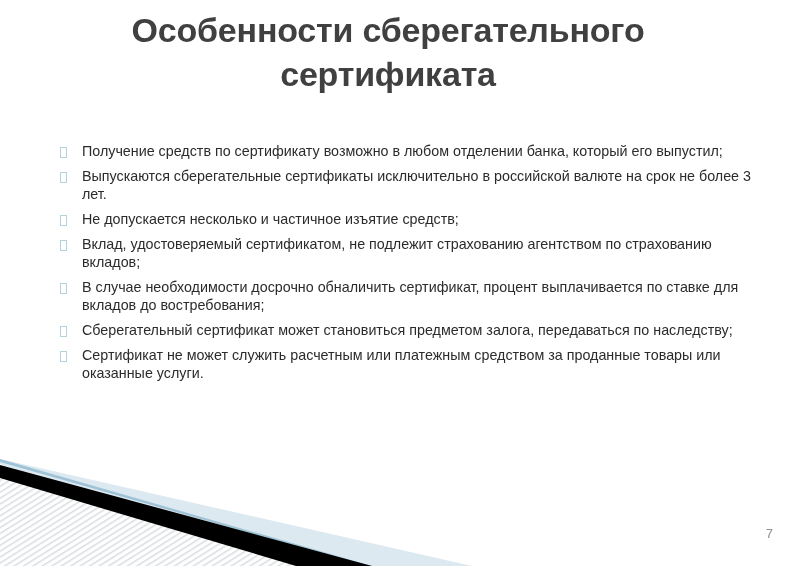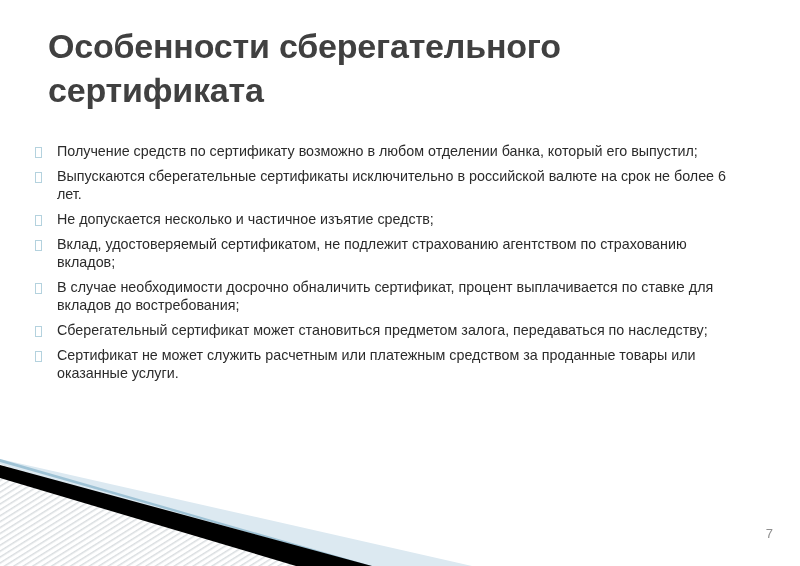--- a/index.html
+++ b/index.html
@@ -15,34 +15,35 @@
     width: 800px;
     height: 566px;
     background: #ffffff;
     overflow: hidden;
   }
 
   
   #slide-title {
     position: absolute;
     left: 48px;
-    top: 24px;
+    top: 8px;
     width: 680px;
     font-size: 34px;
     line-height: 44px;
     font-weight: bold;
     color: #404040;
     letter-spacing: -0.2px;
     white-space: pre-line;
+    text-align: center;
   }
 
   
   #bullet-list {
     position: absolute;
-    left: 35px;
+    left: 60px;
     top: 142px;
     width: 700px;
   }
   .bullet-row {
     display: flex;
     align-items: flex-start;
     margin-bottom: 7px;
   }
   .bullet-marker {
     flex: 0 0 auto;
@@ -87,21 +88,21 @@
 
   <div id="slide-title">Особенности сберегательного сертификата</div>
 
   <div id="bullet-list">
       <div class="bullet-row">
         <span class="bullet-marker"></span>
         <span class="bullet-text">Получение средств по сертификату возможно в любом отделении банка, который его выпустил;</span>
       </div>
       <div class="bullet-row">
         <span class="bullet-marker"></span>
-        <span class="bullet-text">Выпускаются сберегательные сертификаты исключительно в российской валюте на срок не более 6 лет.</span>
+        <span class="bullet-text">Выпускаются сберегательные сертификаты исключительно в российской валюте на срок не более 3 лет.</span>
       </div>
       <div class="bullet-row">
         <span class="bullet-marker"></span>
         <span class="bullet-text">Не допускается несколько и частичное изъятие средств;</span>
       </div>
       <div class="bullet-row">
         <span class="bullet-marker"></span>
         <span class="bullet-text">Вклад, удостоверяемый сертификатом, не подлежит страхованию агентством по страхованию вкладов;</span>
       </div>
       <div class="bullet-row">

